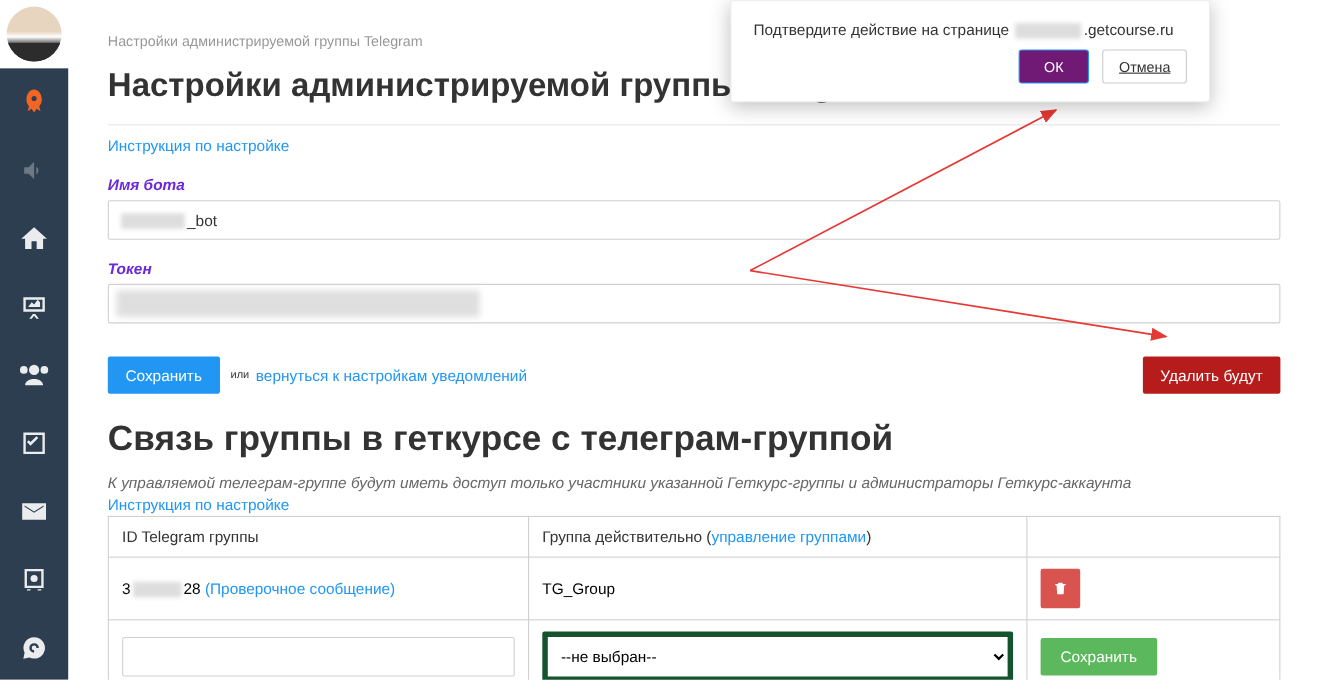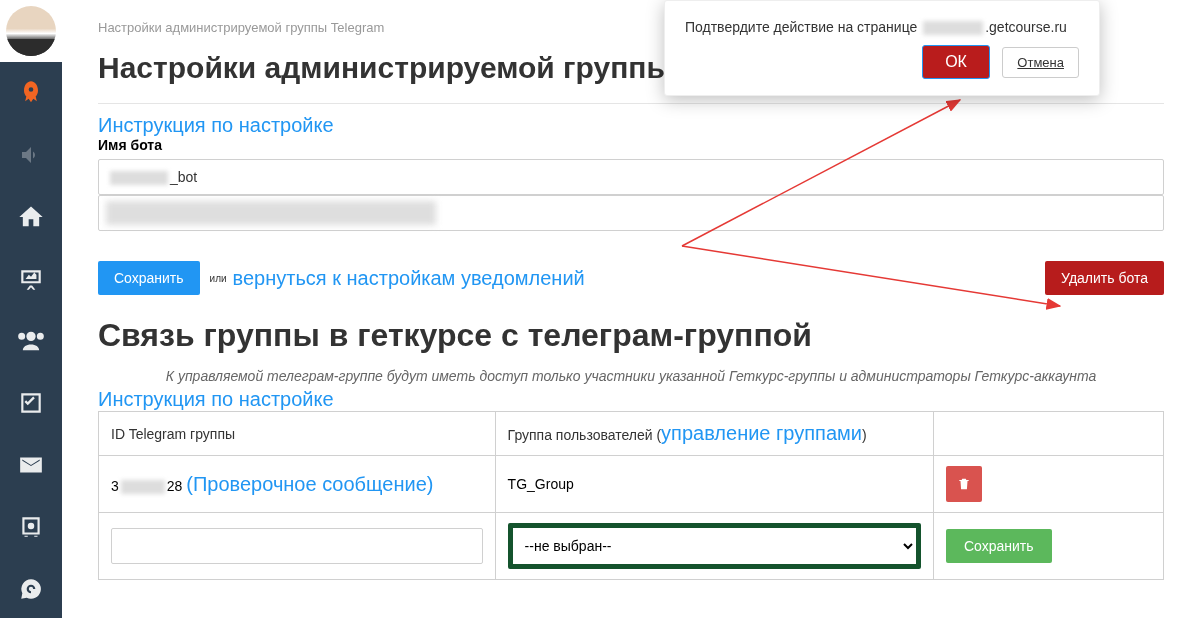--- a/index.html
+++ b/index.html
@@ -8,52 +8,52 @@
     .avatar-block { position: absolute; left: 0; top: 0; width: 62px; height: 62px; background: #fff; display: flex; align-items: center; justify-content: center; z-index: 5; }
     .avatar { width: 50px; height: 50px; border-radius: 50%; background: linear-gradient(to bottom, #e8d5c0 0%, #e8d5c0 45%, #fff 55%, #333 70%); position: relative; overflow: hidden; }
     .avatar::after { content: ''; position: absolute; bottom: 0; left: 0; right: 0; height: 35%; background: #2c2c2c; }
     
     .sidebar { position: absolute; left: 0; top: 62px; width: 62px; bottom: 0; background: #2c3e50; z-index: 4; }
     .side-item { width: 62px; height: 62px; display: flex; align-items: center; justify-content: center; cursor: pointer; }
     .side-item.dim svg { opacity: 0.3; }
     .side-item svg { fill: #fff; opacity: 0.9; }
     .side-item.active svg { fill: #f26522; opacity: 1; }
     
-    .content { position: absolute; left: 62px; top: 0; right: 0; bottom: 0; padding: 20px 36px 0 36px; overflow: hidden; }
+    .content { position: absolute; left: 62px; top: 0; right: 0; bottom: 0; padding: 30px 36px 0 36px; overflow: hidden; }
     
     .breadcrumb { font-size: 13px; color: #999; margin-bottom: 16px; }
     h1 { font-size: 30px; color: #333; font-weight: 700; margin-bottom: 18px; }
     .divider { border: none; border-top: 1px solid #e5e5e5; margin-bottom: 10px; }
-    .link { color: #2196f3; text-decoration: none; cursor: pointer; font-size: 20px; }
-    
-    .label { font-size: 14px; color: #000000; font-weight: 700; margin: 0 0 6px; }
+    .link { color: #2196f3; text-decoration: none; cursor: pointer; font-size: 14px; }
+    
+    .label { font-size: 14px; color: #6d28d9; font-weight: 700; margin: 18px 0 6px; font-style: italic; }
     .input { width: 100%; height: 36px; border: 1px solid #d0d0d0; border-radius: 2px; padding: 0 10px; font-size: 14px; background: #fff; }
     
     .action-row { display: flex; align-items: center; margin-top: 30px; margin-bottom: 22px; }
     .btn-primary { background: #2196f3; color: #fff; border: none; padding: 9px 16px; font-size: 14px; cursor: pointer; border-radius: 2px; }
     .btn-danger { background: #b71c1c; color: #fff; border: none; padding: 9px 16px; font-size: 14px; cursor: pointer; border-radius: 2px; }
     .btn-success { background: #5cb85c; color: #fff; border: none; padding: 9px 18px; font-size: 14px; cursor: pointer; border-radius: 2px; }
     .btn-icon-danger { background: #d9534f; color: #fff; border: none; width: 36px; height: 36px; cursor: pointer; display: flex; align-items: center; justify-content: center; border-radius: 2px; }
     .or-text { color: #333; font-size: 10px; margin: 0 6px 0 10px; }
     
     h2 { font-size: 32px; color: #333; font-weight: 700; margin-bottom: 14px; }
-    .note { font-style: italic; color: #666; font-size: 14px; margin-bottom: 4px; text-align: center; }
+    .note { font-style: italic; color: #666; font-size: 14px; margin-bottom: 4px; }
     
     table { width: 100%; border-collapse: collapse; }
     th, td { border: 1px solid #d0d0d0; padding: 10px 12px; text-align: left; font-size: 14px; font-weight: normal; vertical-align: middle; }
     th { color: #333; }
     .col3 { width: 230px; }
     
     .select { width: 100%; height: 46px; border: 5px solid #14532d; border-radius: 2px; padding: 0 8px; font-size: 14px; background: #fff; }
     
     .dialog { position: absolute; top: 0; right: 100px; width: 436px; background: #fff; box-shadow: 0 4px 18px rgba(0,0,0,0.25); border-radius: 3px; border: 1px solid #eee; padding: 18px 20px 16px; z-index: 100; }
     .dialog-line1 { font-size: 14px; color: #333; margin-bottom: 10px; }
     .dialog-line2 { font-size: 14px; color: #333; margin-bottom: 18px; }
     .dialog-buttons { text-align: right; }
-    .dlg-ok { background: #b91c1c; color: #fff; border: 1px solid #2196f3; padding: 7px 22px; font-size: 16px; cursor: pointer; border-radius: 3px; margin-right: 8px; }
+    .dlg-ok { background: #701a75; color: #fff; border: 1px solid #2196f3; padding: 7px 22px; font-size: 13px; cursor: pointer; border-radius: 3px; margin-right: 8px; }
     .dlg-cancel { background: #fff; color: #333; border: 1px solid #ccc; padding: 7px 14px; font-size: 13px; cursor: pointer; border-radius: 3px; text-decoration: underline; }
     
     .arrow-svg { position: absolute; pointer-events: none; z-index: 50; }
     
     .blur-field { position: relative; }
     .blur-overlay { position: absolute; background: rgba(220,220,220,0.95); filter: blur(3px); }
     .domain-blur { display: inline-block; width: 60px; height: 14px; background: #ddd; vertical-align: middle; filter: blur(2px); margin: 0 2px; }
     .id-blur { display: inline-block; width: 44px; height: 14px; background: #ddd; vertical-align: middle; filter: blur(2px); margin: 0 2px; }
     .bot-blur { display: inline-block; width: 58px; height: 14px; background: #ddd; vertical-align: middle; filter: blur(2px); margin: 0 2px; }
   </style>
@@ -117,43 +117,44 @@
   <h1>Настройки администрируемой группы Telegram</h1>
   <hr class="divider">
   <a class="link">Инструкция по настройке</a>
   
   <div class="label">Имя бота</div>
   <div class="blur-field">
     <input class="input" value="" style="">
     <div style="position:absolute;left:10px;top:10px;font-size:14px;color:#333;pointer-events:none"><span class="bot-blur"></span><span>_bot</span></div>
   </div>
   
+  <div class="label">Токен</div>
   <div class="blur-field">
     <input class="input" value="" style="">
     <div class="blur-overlay" style="left:8px;top:6px;width:330px;height:24px"></div>
   </div>
   
   <div class="action-row">
     <button class="btn-primary">Сохранить</button>
     <span class="or-text">или</span>
     <a class="link">вернуться к настройкам уведомлений</a>
     <div style="flex:1"></div>
-    <button class="btn-danger">Удалить бота</button>
+    <button class="btn-danger">Удалить будут</button>
   </div>
   
   <h2>Связь группы в геткурсе с телеграм-группой</h2>
   <div class="note">К управляемой телеграм-группе будут иметь доступ только участники указанной Геткурс-группы и администраторы Геткурс-аккаунта</div>
   <a class="link">Инструкция по настройке</a>
   
   <table>
     <tbody>
         <tr>
       <th>ID Telegram группы</th>
       <th>
-        <span>Группа пользователей (</span><a class="link">управление группами</a><span>)</span>
+        <span>Группа действительно (</span><a class="link">управление группами</a><span>)</span>
       </th>
       <th class="col3"></th>
     </tr>
     <tr>
       <td>
         <span>3</span><span class="id-blur"></span><span>28</span>
         <a class="link">(Проверочное сообщение)</a>
       </td>
       <td>TG_Group</td>
       <td class="col3">

